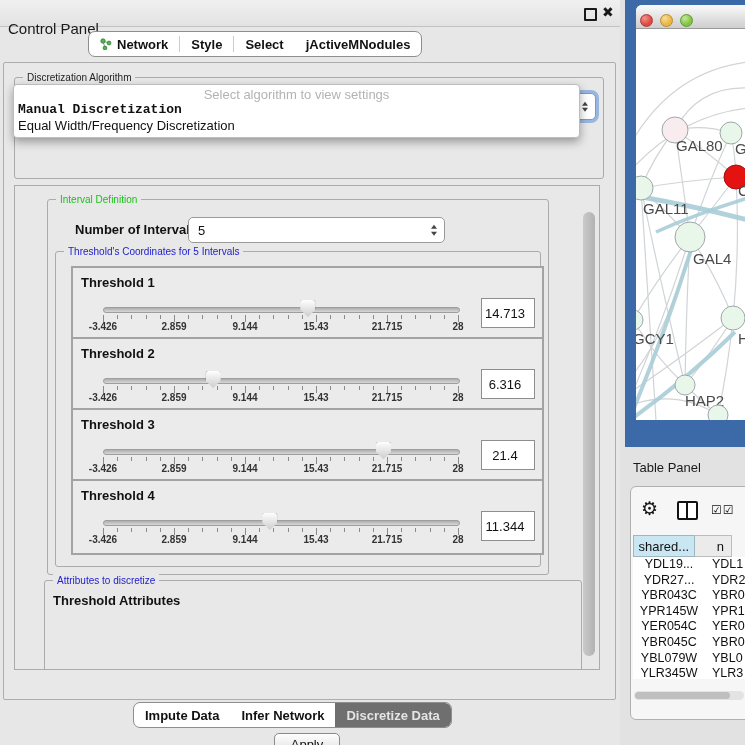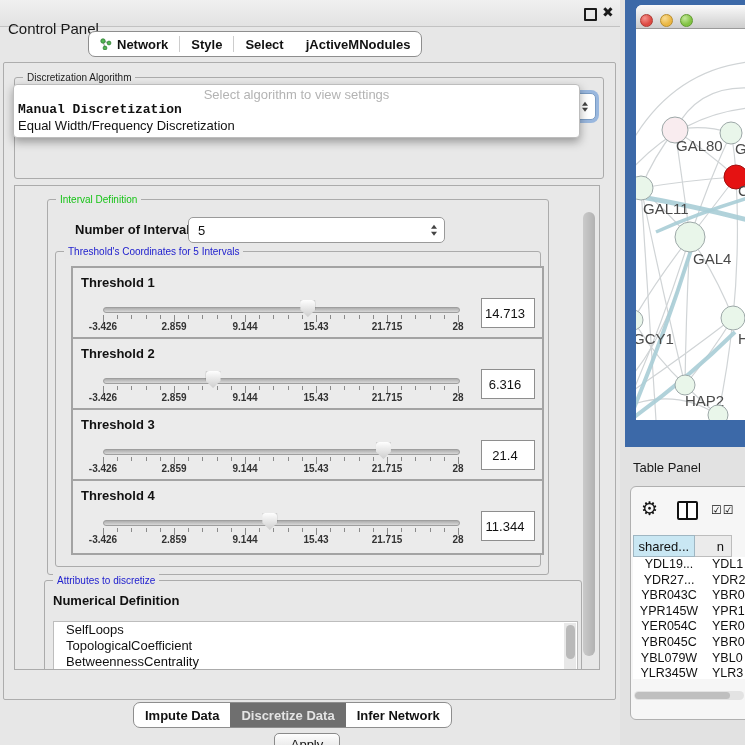--- a/index.html
+++ b/index.html
@@ -338,46 +338,38 @@
                   <div class="tick-label" style="left: 314px;">21.715</div>
                   <div class="tick-label" style="left: 385px;">28</div>
                   <div class="th-value">11.344</div>
                 </div>
               </div>
           </div>
         </div>
 
         <div class="group" style="left:29px;top:394px;width:536px;height:110px;">
           <span class="gtitle blue">Attributes to discretize</span>
-          <div class="bold13" style="position:absolute;left:8px;top:12px;">Numerical Definition</div>
-          <div id="attr-list">
-            <div class="attr-item">SelfLoops</div>
-              <div class="attr-item">TopologicalCoefficient</div>
-              <div class="attr-item">BetweennessCentrality</div>
-              <div id="attr-scroll">
-                <div id="attr-thumb"></div>
-              </div>
-          </div>
+          <div class="bold13" style="position:absolute;left:8px;top:12px;">Threshold Attributes</div>
         </div>
 
         <div class="vscroll-thumb" style="left:568px;top:26px;width:12px;height:444px;"></div>
       </div>
 
       <div id="apply-btn" class="abs">Apply</div>
     </div>
 
     <div id="bottom-tabbar" class="abs tabbar">
         <div class="tab">
           <span>Impute Data</span>
+        </div>
+        <div class="tab">
+          <span>Infer Network</span>
         </div>
         <div class="tab selected">
           <span>Discretize Data</span>
-        </div>
-        <div class="tab">
-          <span>Infer Network</span>
         </div>
       </div>
 
     <div id="algo-popup" class="abs">
       <div id="popup-placeholder" class="abs">Select algorithm to view settings</div>
       <div id="popup-items">
           <div class="popup-item em" style="top: 17px;">Manual Discretization</div>
           <div class="popup-item" style="top: 33px;">Equal Width/Frequency Discretization</div>
         </div>
     </div>

